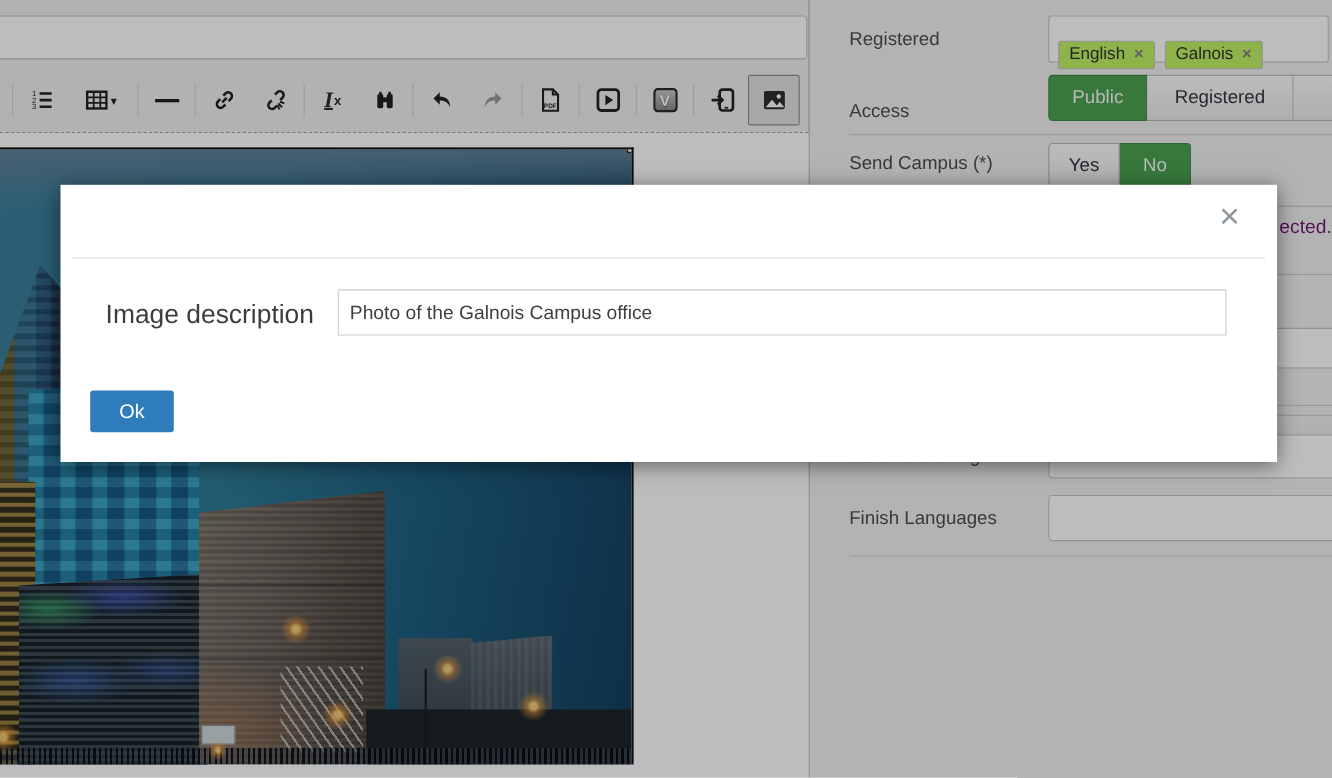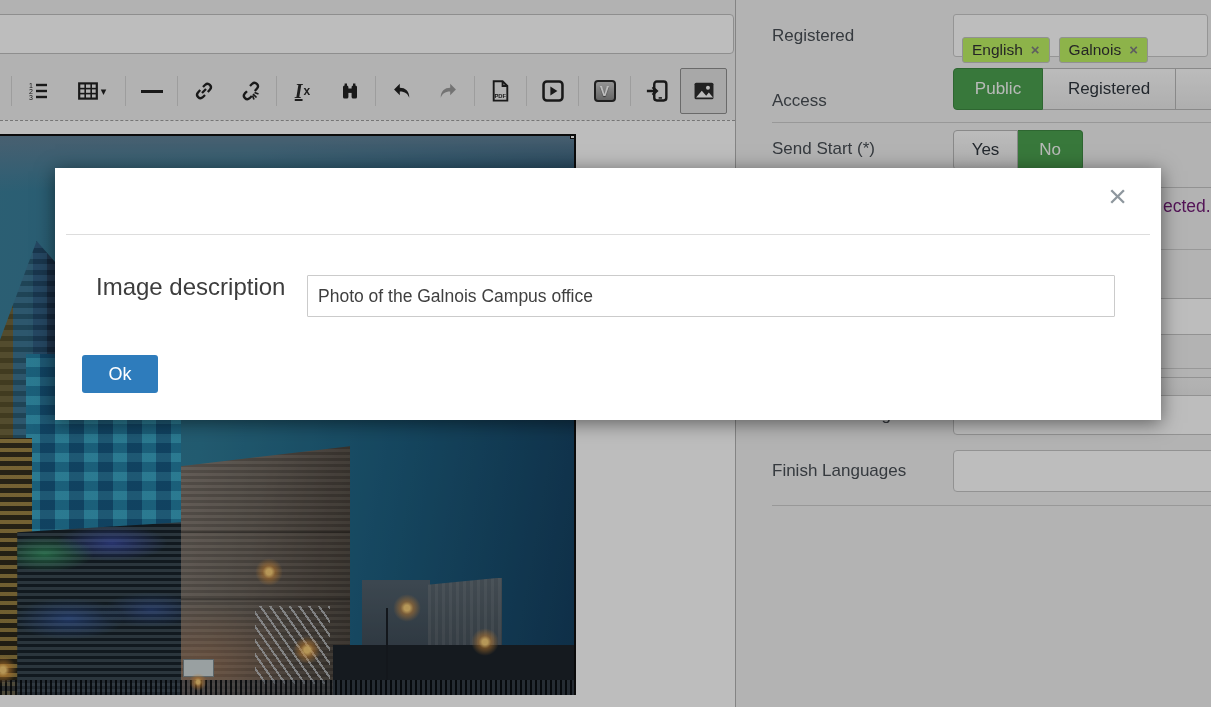--- a/index.html
+++ b/index.html
@@ -97,21 +97,21 @@
   .frag-line { position:absolute; left:424px; right:0; height:1px; background:#c6c6c6; }
   .frag-box2 { background:linear-gradient(180deg,#f2f2f2,#e6e6e6); }
 
   
   .overlay { position:absolute; inset:0; background:rgba(0,0,0,.26); z-index:40; }
   .modal { position:absolute; left:55px; top:168px; width:1106px; height:252px; background:#fff; z-index:50; box-shadow:0 3px 18px rgba(0,0,0,.5); }
   .m-title { position:absolute; left:35px; top:16px; font-size:27px; font-weight:bold; color:#323232; }
   .m-close { position:absolute; top:12px; right:34px; font-size:32px; font-weight:300; color:#8e979e; line-height:1; cursor:default; }
   .m-div { position:absolute; left:11px; right:11px; top:66px; height:1px; background:#ddd; }
   .m-label { position:absolute; left:41px; top:105px; font-size:24px; color:#3d3d3d; }
-  .m-input { position:absolute; left:252px; top:107px; width:808px; height:42px; border:1px solid #cbcbcb; border-radius:1px; font-size:17.5px; color:#3f3f3f; padding:0 10px; font-family:"Liberation Sans", sans-serif; }
+  .m-input { position:absolute; left:252px; top:95px; width:808px; height:42px; border:1px solid #cbcbcb; border-radius:1px; font-size:17.5px; color:#3f3f3f; padding:0 10px; font-family:"Liberation Sans", sans-serif; }
   .m-btn { position:absolute; top:187px; height:38px; border:none; border-radius:3px; font-size:18px; font-family:"Liberation Sans", sans-serif; }
   .m-ok { left:27px; width:76px; background:#2e7cbc; color:#fff; }
   .m-cancel { left:118px; width:91px; background:#ececec; color:#333; }
 </style>
 </head>
 <body>
 
 <div class="editor-pane">
   <input class="title-field" style="">
 
@@ -263,21 +263,21 @@
 
   <div class="sb-label" style="top:91px;">Access</div>
   <div class="btn-group" style="left:216px; top:68px;">
     <div class="bg-btn sel first-btn" style="width:90px; padding:0;">Public</div>
     <div class="bg-btn" style="width:133px; padding:0;">Registered</div>
     <div class="bg-btn" style="width:120px;">Gr</div>
   </div>
 
   <div class="sb-div" style="top:122px;"></div>
 
-  <div class="sb-label" style="top:139px;">Send Start (*)</div>
+  <div class="sb-label" style="top:139px;">Send Campus (*)</div>
   <div class="btn-group" style="left:216px; top:130px;">
     <div class="bg-btn first-btn" style="width:65px; height:40px; padding:0;">Yes</div>
     <div class="bg-btn sel round-r" style="width:65px; height:40px; padding:16px;">No</div>
   </div>
 
   <div class="frag-line" style="top:187px;"></div>
   <div class="frag-text">ected.</div>
   <div class="sb-div" style="top:249px;"></div>
   <div class="sb-input" style="top:298px; height:37px;"></div>
   <div class="sb-div" style="top:368px;"></div>

